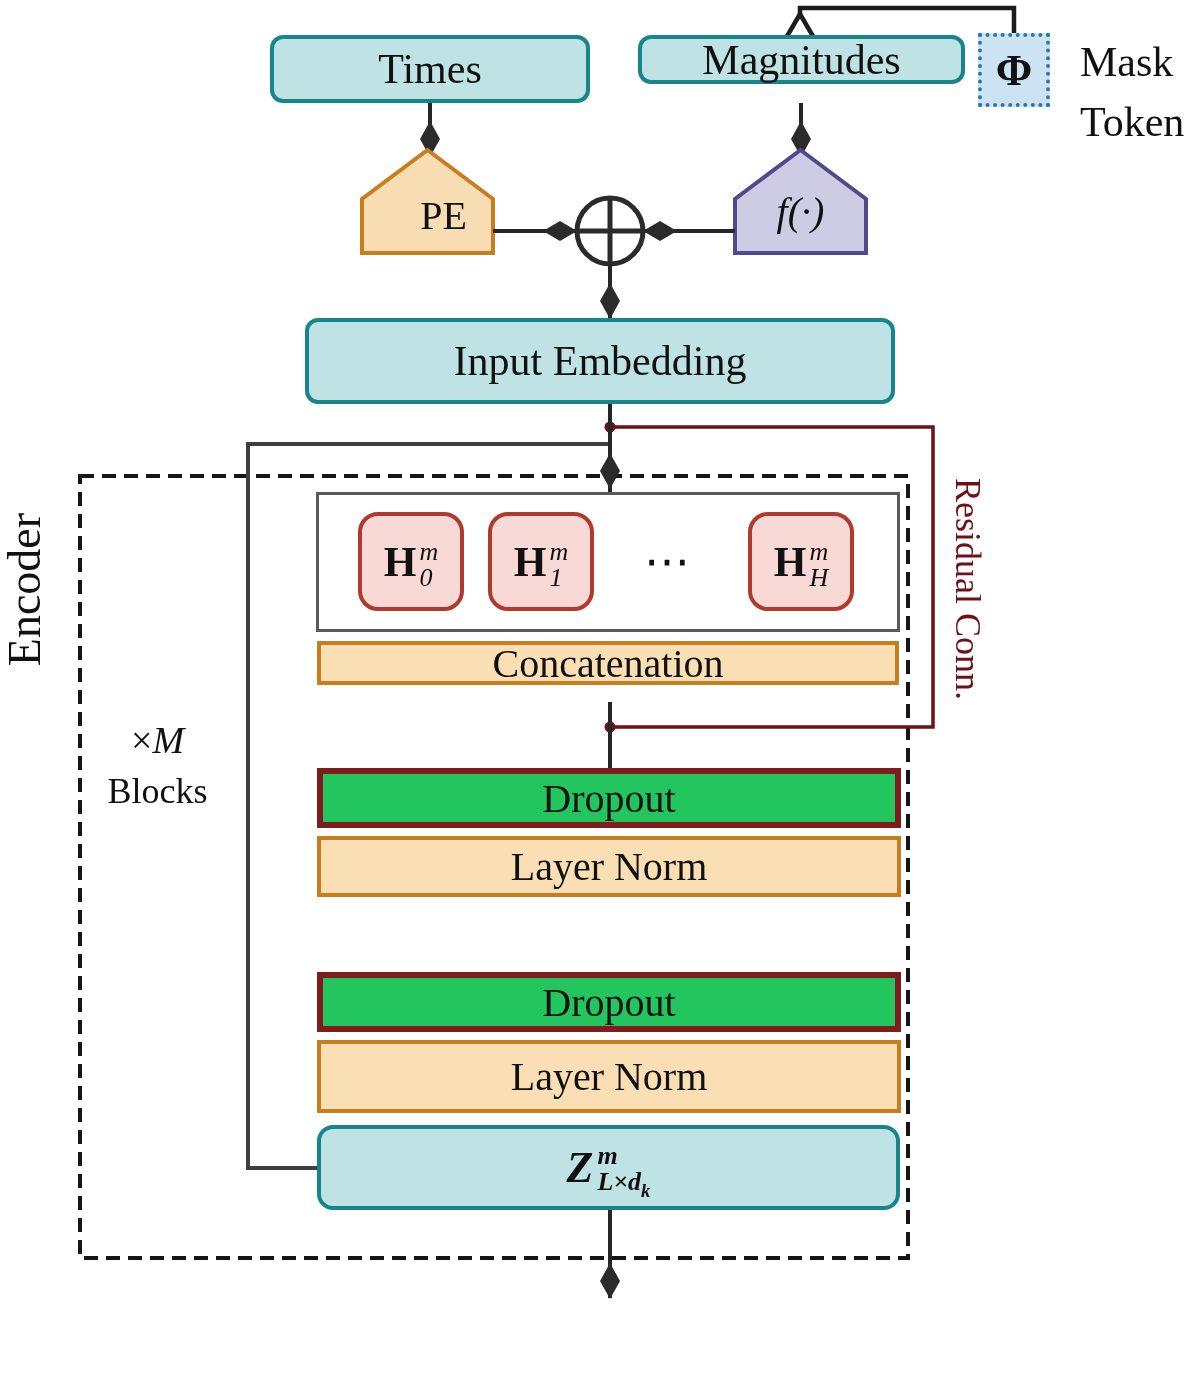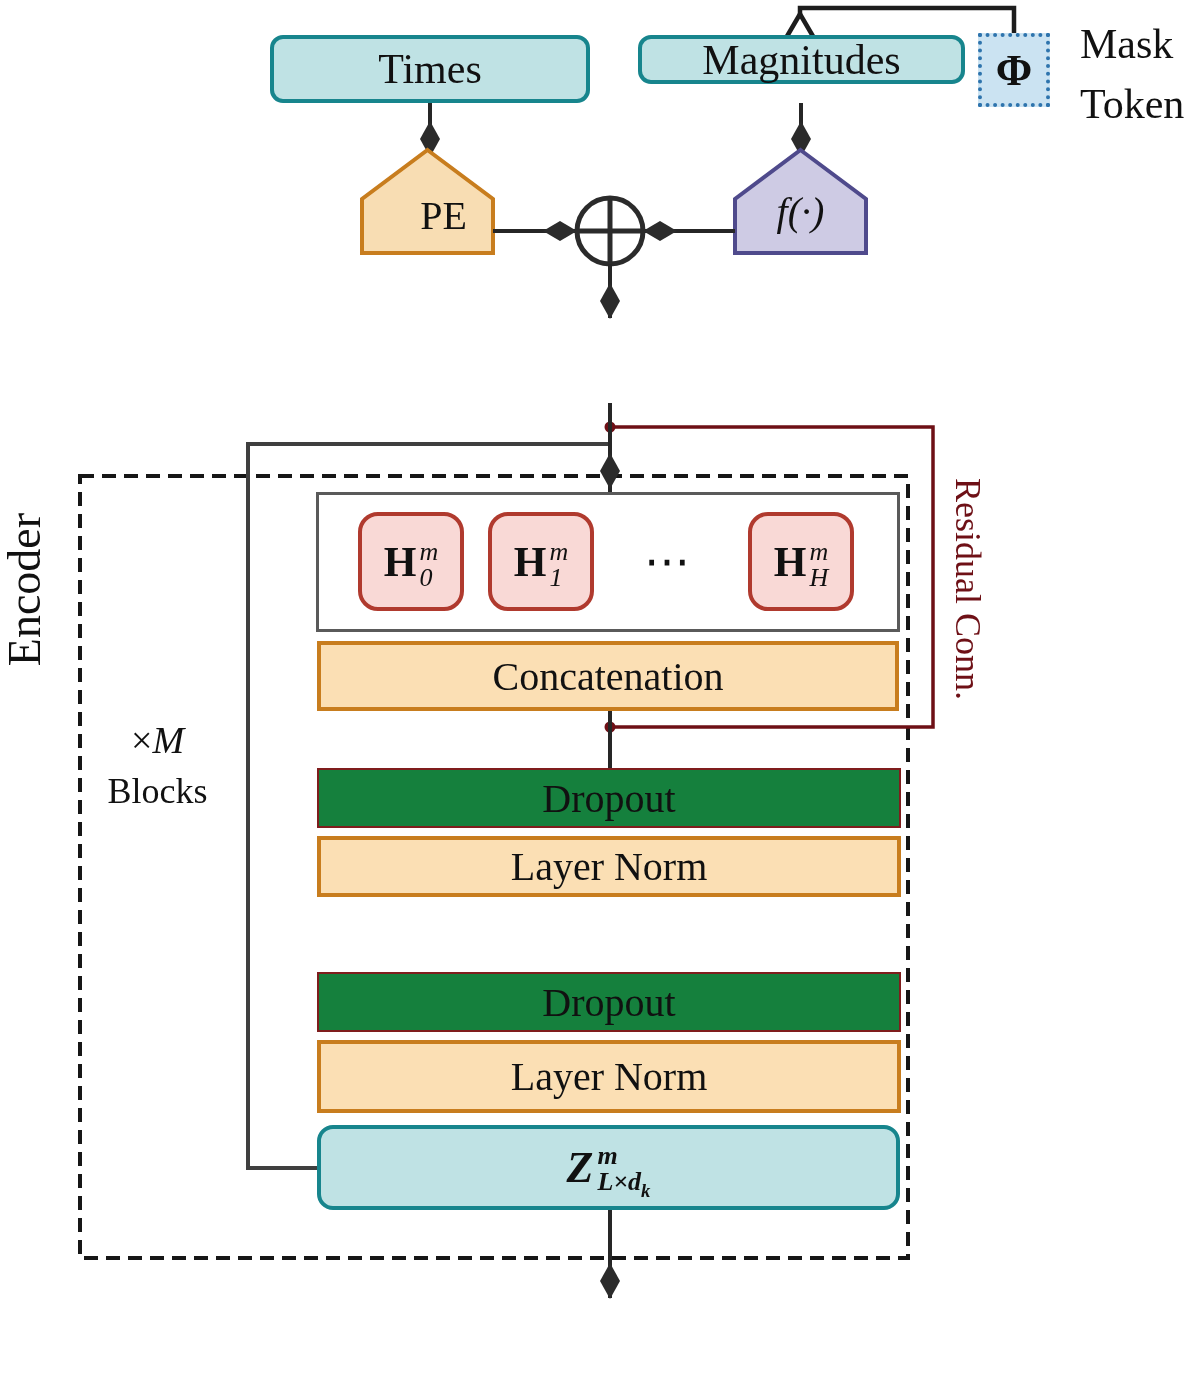--- a/index.html
+++ b/index.html
@@ -4,21 +4,21 @@
 <style>
   html,body{margin:0;padding:0;background:#ffffff;}
   #canvas{
     position:relative;width:1200px;height:1387px;background:#ffffff;overflow:hidden;
     font-family:"Liberation Serif","DejaVu Serif",serif;color:#111;padding-left:20px;
   }
   #wires{position:absolute;left:0;top:0;width:1200px;height:1387px;}
   .box{position:absolute;display:flex;align-items:center;justify-content:center;box-sizing:border-box;text-align:center;}
   .teal{background:#bfe2e4;border:4px solid #17858d;border-radius:13px;}
   .orangebox{background:#fbdfb4;border:4px solid #c87d1e;}
-  .greenbox{background:#15803d;border:2px solid #7f1d1d;}
+  .greenbox{background:#22c55e;border:6px solid #7f1d1d;}
   .purplebox{background:#d0cde6;border:3px solid #4f4a8c;}
   .pinkbox{background:#f9d9d6;border:4px solid #b03a2e;border-radius:20px;}
   .maskbox{background:#cbe3f2;border:4px dotted #2e74ad;}
   .container-frame{background:#ffffff;border:3px solid #5a5a5a;}
   .t42{font-size:42px;}
   .t40{font-size:40px;}
   .rot-ccw{transform:rotate(-90deg);}
   .rot-cw{transform:rotate(90deg);}
   .label-abs{position:absolute;text-align:center;}
   .phi{font-size:44px;font-weight:600;}
@@ -28,21 +28,21 @@
   .stack .sup{font-style:italic;}
   .stack .sub{font-style:italic;}
   .zbase{font-weight:700;font-style:italic;font-size:44px;}
   .zstack{display:inline-flex;flex-direction:column;line-height:1;font-size:26px;margin-left:4px;transform:translateY(4px);text-align:left;font-weight:700;}
   .zstack .sup{font-style:italic;}
   .zstack .sub{font-style:italic;white-space:nowrap;}
   .subsub{font-size:0.72em;vertical-align:-0.35em;font-style:italic;}
   .dots{font-size:46px;letter-spacing:6px;}
   .residual-text{color:#6e1016;font-size:36px;white-space:nowrap;}
   .encoder-text{font-size:46px;white-space:nowrap;}
-  .caption{font-size:42px;line-height:60px;text-align:left;}
+  .caption{font-size:42px;line-height:60px;text-align:left;margin-top:18px;}
 </style>
 </head>
 <body>
 
 <div id="canvas">
 
   <svg id="wires" viewBox="0 0 1200 1387" xmlns="http://www.w3.org/2000/svg">
 
     <rect x="80" y="476" width="828" height="782" fill="none" stroke="#161616" stroke-width="4" stroke-dasharray="14 8"></rect>
 
@@ -100,20 +100,23 @@
     <div>Token</div>
   </div>
 
   <div class="label-abs t40" style="left:378px;top:192px;width:131px;">
     <span>PE</span>
   </div>
   <div class="label-abs t40 math" style="left:735px;top:188px;width:131px;">
     <span>f(·)</span>
   </div>
 
+  <div class="box teal t42" style="left:305px;top:318px;width:590px;height:86px;">
+    <span>Input Embedding</span>
+  </div>
 
   <div class="label-abs rot-ccw encoder-text" style="left:-76px;top:563px;width:200px;">
     <span>Encoder</span>
   </div>
   <div class="label-abs" style="left:75px;top:718px;width:165px;">
     <div style="font-size:38px;"><span>×</span><span class="math">M</span></div>
     <div style="font-size:36px;margin-top:8px;">Blocks</div>
   </div>
   <div class="label-abs rot-cw residual-text" style="left:833px;top:568px;width:270px;">
     <span>Residual Conn.</span>
@@ -138,21 +141,21 @@
     <span>⋯</span>
   </div>
   <div class="box pinkbox" style="left:748px;top:512px;width:106px;height:99px;">
     <span class="hbase">H</span>
       <span class="stack">
         <span class="sup">m</span>
         <span class="sub">H</span>
       </span>
   </div>
 
-  <div class="box orangebox t40" style="left:317px;top:641px;width:582px;height:70px;">
+  <div class="box orangebox t40" style="left:317px;top:641px;width:582px;height:44px;">
     <span>Concatenation</span>
   </div>
 
   <div class="box greenbox t40" style="left:317px;top:768px;width:584px;height:60px;">
     <span>Dropout</span>
   </div>
   <div class="box orangebox t40" style="left:317px;top:836px;width:584px;height:61px;">
     <span>Layer Norm</span>
   </div>
   <div class="box greenbox t40" style="left:317px;top:972px;width:584px;height:60px;">

